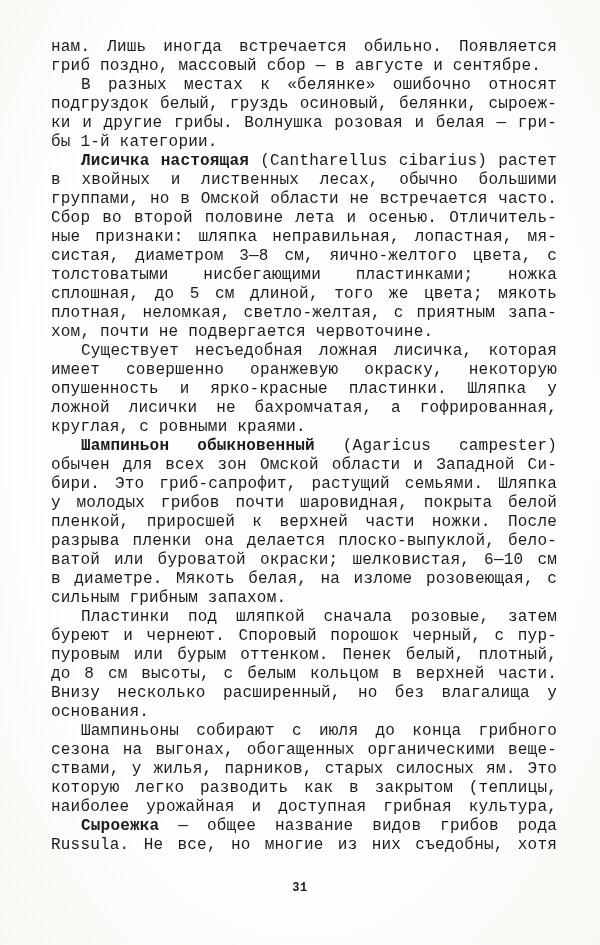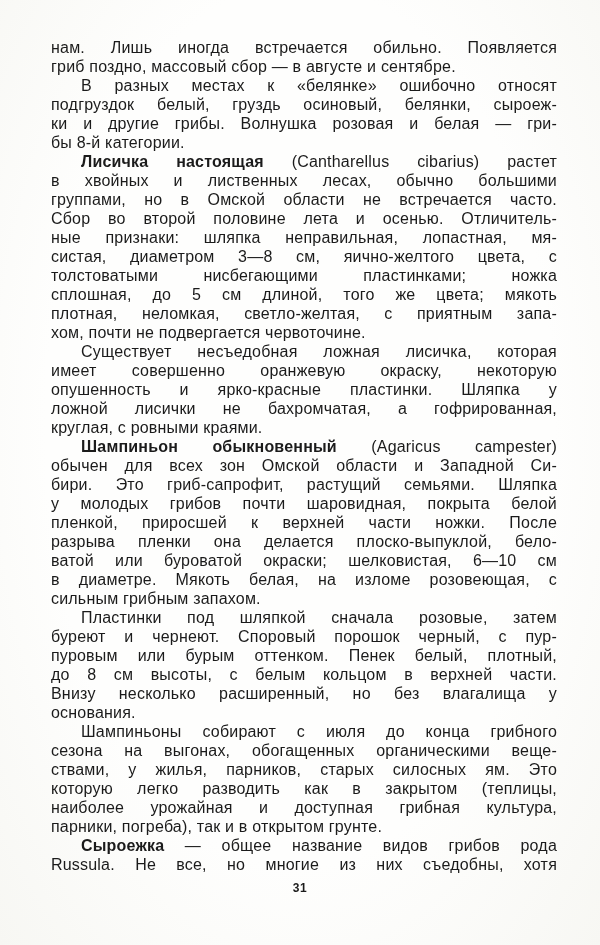--- a/index.html
+++ b/index.html
@@ -7,21 +7,21 @@
     padding: 0;
     background: #ffffff;
   }
   .book-page {
     position: relative;
     width: 600px;
     height: 945px;
     background: #fdfdfb;
     background-image: radial-gradient(ellipse at 50% 45%, #fefefd 60%, #f7f7f3 100%);
     overflow: hidden;
-    font-family: Liberation Sans, sans-serif;
+    font-family: Liberation Mono, monospace;
     color: #1b1b1b;
   }
   .text-block {
     position: absolute;
     left: 51px;
     top: 38px;
     width: 506px;
     font-size: 16px;
     line-height: 19px;
     letter-spacing: 0.2px;
@@ -57,21 +57,21 @@
 </head>
 <body>
 
 <div class="book-page">
   <div class="text-block">
       <div class="line"><span>нам. Лишь иногда встречается обильно. Появляется</span></div>
       <div class="line para-end"><span>гриб поздно, массовый сбор — в августе и сентябре.</span></div>
       <div class="line indent"><span>В разных местах к «белянке» ошибочно относят</span></div>
       <div class="line"><span>подгруздок белый, груздь осиновый, белянки, сыроеж-</span></div>
       <div class="line"><span>ки и другие грибы. Волнушка розовая и белая — гри-</span></div>
-      <div class="line para-end"><span>бы 8-й категории.</span></div>
+      <div class="line para-end"><span>бы 1-й категории.</span></div>
       <div class="line indent"><span class="seg-bold">Лисичка настоящая</span><span> (Cantharellus cibarius) растет</span></div>
       <div class="line"><span>в хвойных и лиственных лесах, обычно большими</span></div>
       <div class="line"><span>группами, но в Омской области не встречается часто.</span></div>
       <div class="line"><span>Сбор во второй половине лета и осенью. Отличитель-</span></div>
       <div class="line"><span>ные признаки: шляпка неправильная, лопастная, мя-</span></div>
       <div class="line"><span>систая, диаметром 3—8 см, яично-желтого цвета, с</span></div>
       <div class="line"><span>толстоватыми нисбегающими пластинками; ножка</span></div>
       <div class="line"><span>сплошная, до 5 см длиной, того же цвета; мякоть</span></div>
       <div class="line"><span>плотная, неломкая, светло-желтая, с приятным запа-</span></div>
       <div class="line para-end"><span>хом, почти не подвергается червоточине.</span></div>
@@ -93,18 +93,17 @@
       <div class="line"><span>буреют и чернеют. Споровый порошок черный, с пур-</span></div>
       <div class="line"><span>пуровым или бурым оттенком. Пенек белый, плотный,</span></div>
       <div class="line"><span>до 8 см высоты, с белым кольцом в верхней части.</span></div>
       <div class="line"><span>Внизу несколько расширенный, но без влагалища у</span></div>
       <div class="line para-end"><span>основания.</span></div>
       <div class="line indent"><span>Шампиньоны собирают с июля до конца грибного</span></div>
       <div class="line"><span>сезона на выгонах, обогащенных органическими веще-</span></div>
       <div class="line"><span>ствами, у жилья, парников, старых силосных ям. Это</span></div>
       <div class="line"><span>которую легко разводить как в закрытом (теплицы,</span></div>
       <div class="line"><span>наиболее урожайная и доступная грибная культура,</span></div>
-      <div class="line para-end"><span>парники, погреба), так и в открытом грунте.</span></div>
       <div class="line indent"><span class="seg-bold">Сыроежка</span><span> — общее название видов грибов рода</span></div>
       <div class="line"><span>Russula. Не все, но многие из них съедобны, хотя</span></div>
     </div>
   <div class="page-footer">31</div>
 </div>
 
 </body></html>

